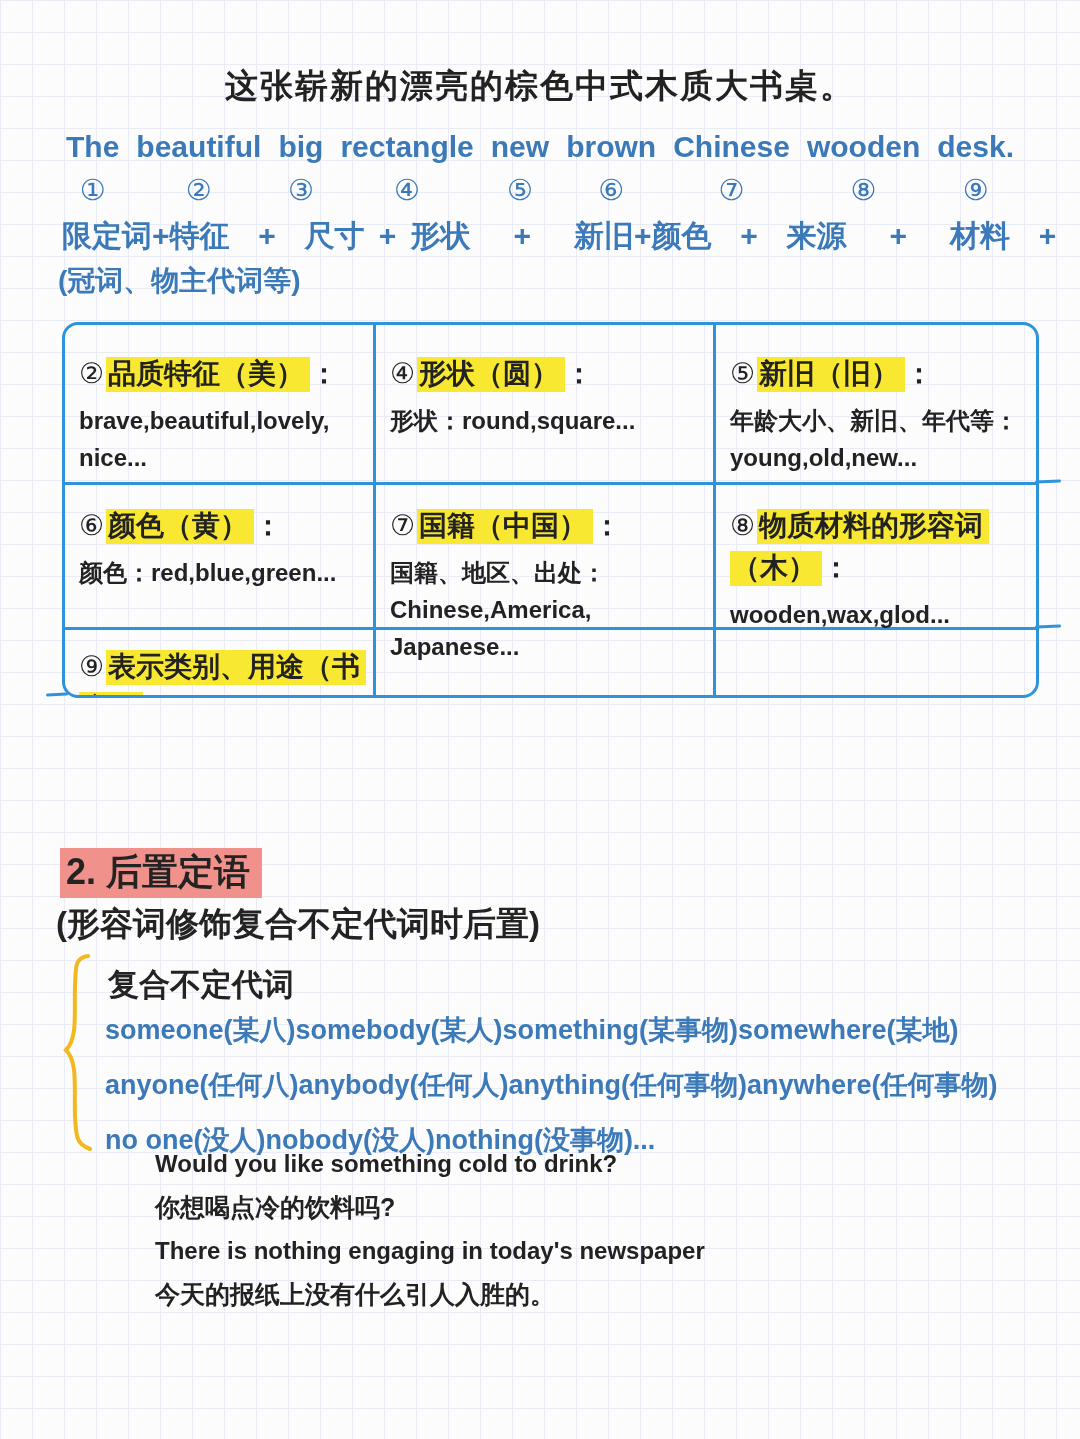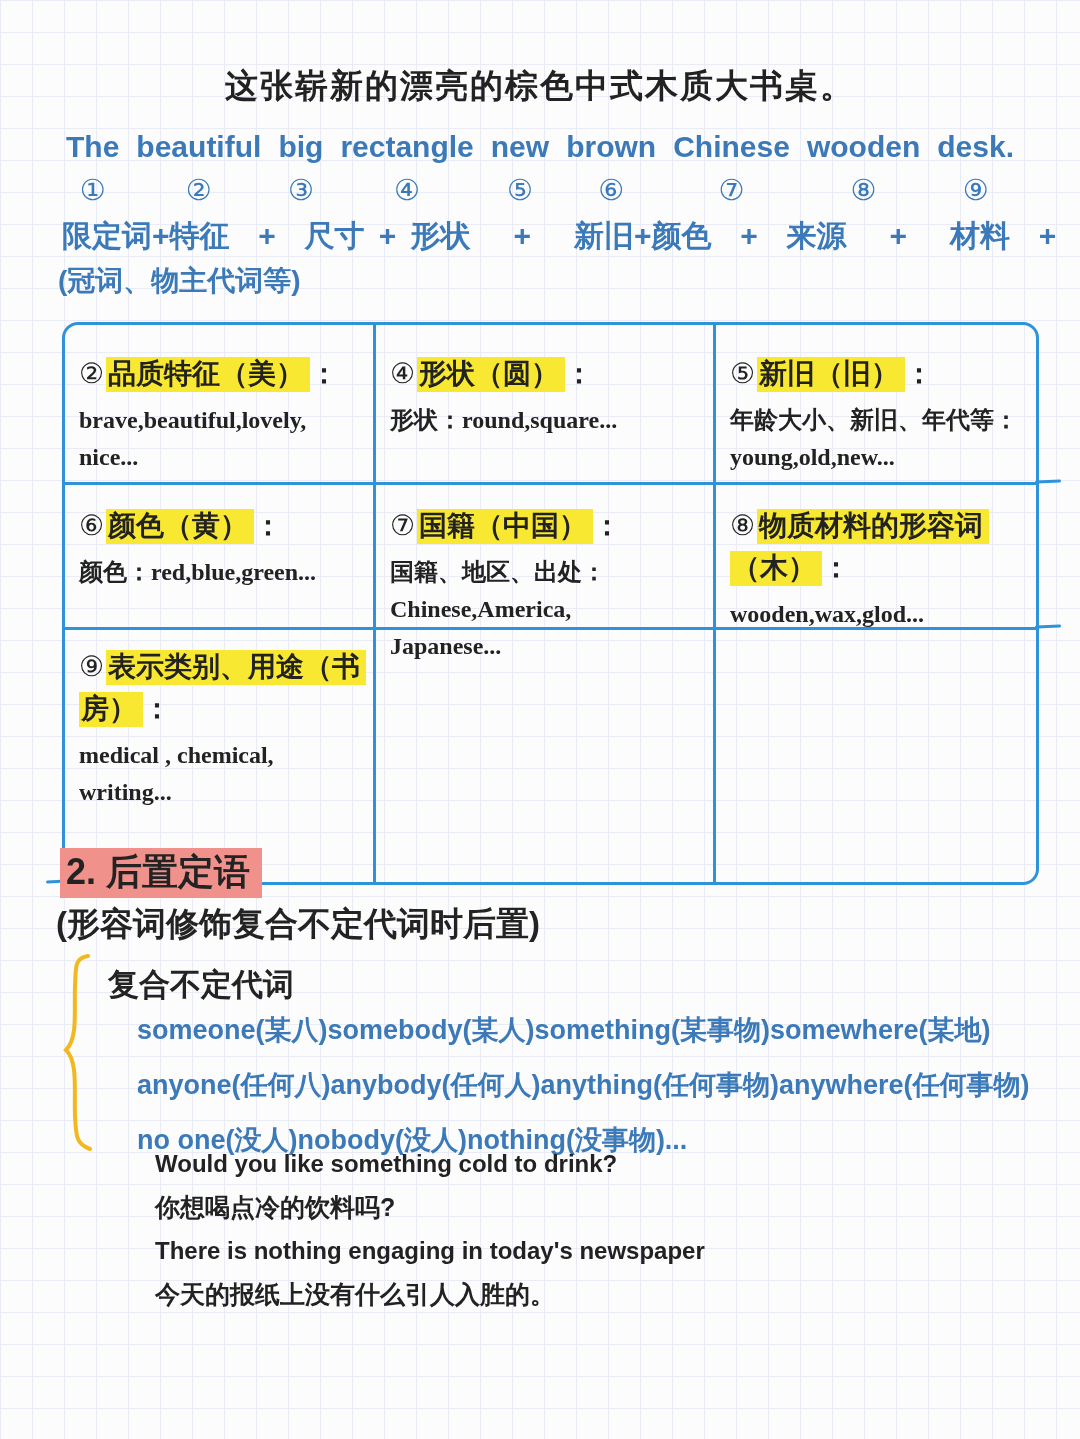--- a/index.html
+++ b/index.html
@@ -32,21 +32,21 @@
 
   .formula{
     position:absolute; top:216px; left:62px;
     font-size:30px; white-space:pre; word-spacing:6px;
   }
   .formula-note{
     position:absolute; top:262px; left:58px; font-size:28px;
   }
 
   
-  .table-wrap{ position:absolute; top:322px; left:62px; width:977px; height:563px;font-family:Liberation Serif, serif; }
+  .table-wrap{ position:absolute; top:322px; left:62px; width:977px; height:376px; }
   .grid-table{
     width:100%; height:100%;
     border:3px solid #2f93da; border-radius:16px;
     display:grid;
     grid-template-columns:311px 340px 1fr;
     grid-template-rows:160px 145px 1fr;
     overflow:hidden;
   }
   .t-cell{ padding:28px 12px 0 14px; }
   .t-cell:nth-child(3n+1), .t-cell:nth-child(3n+2){ border-right:3px solid #2f93da; }
@@ -74,21 +74,20 @@
   .hl-p{ background:#f1918b; padding:3px 12px 6px 6px; }
   .sec2-note{ position:absolute; top:902px; left:56px; font-size:33px; }
 
   .brace{ position:absolute; top:952px; left:58px; }
 
   .group-title{ position:absolute; top:964px; left:108px; font-size:31px; }
   .pronoun-lines{
     position:absolute; top:1012px; left:105px;
     display:flex; flex-direction:column; gap:19px;
     font-size:27px;
-    margin-left:32px;
   }
   .examples{
     position:absolute; top:1150px; left:155px;
     display:flex; flex-direction:column; gap:13px;
     font-size:24px; color:#222;
   }
   .examples .zh{ font-size:25px; }
 </style>
 </head>
 <body>

